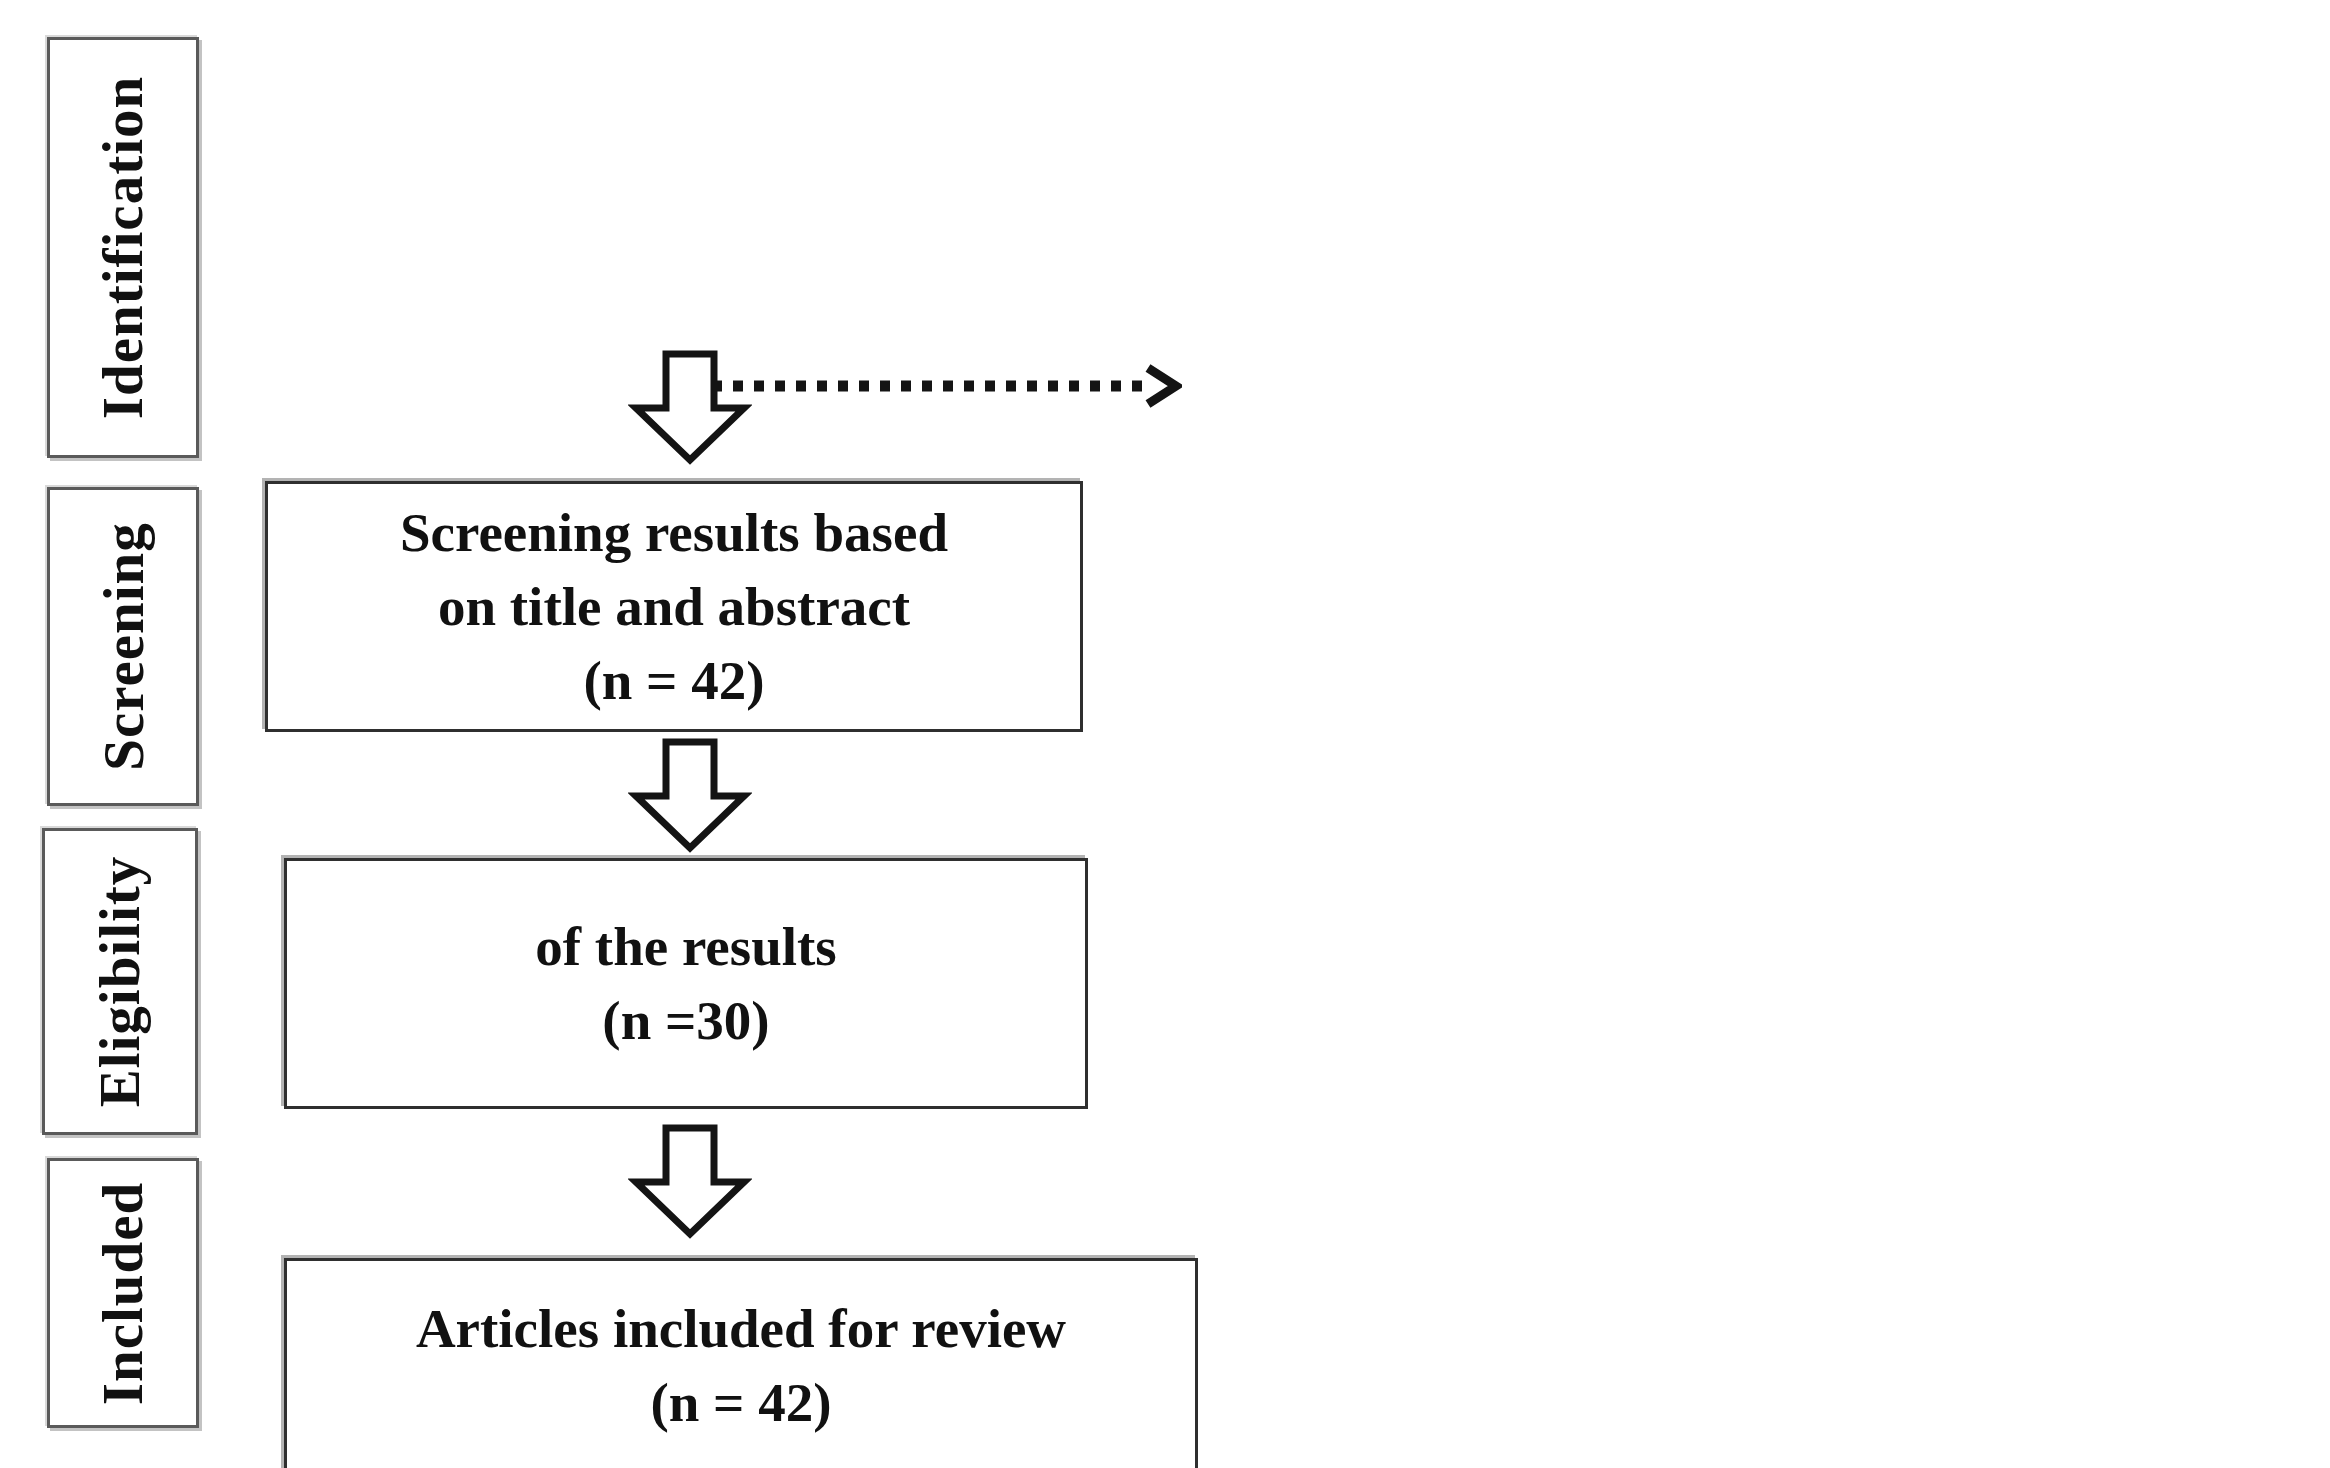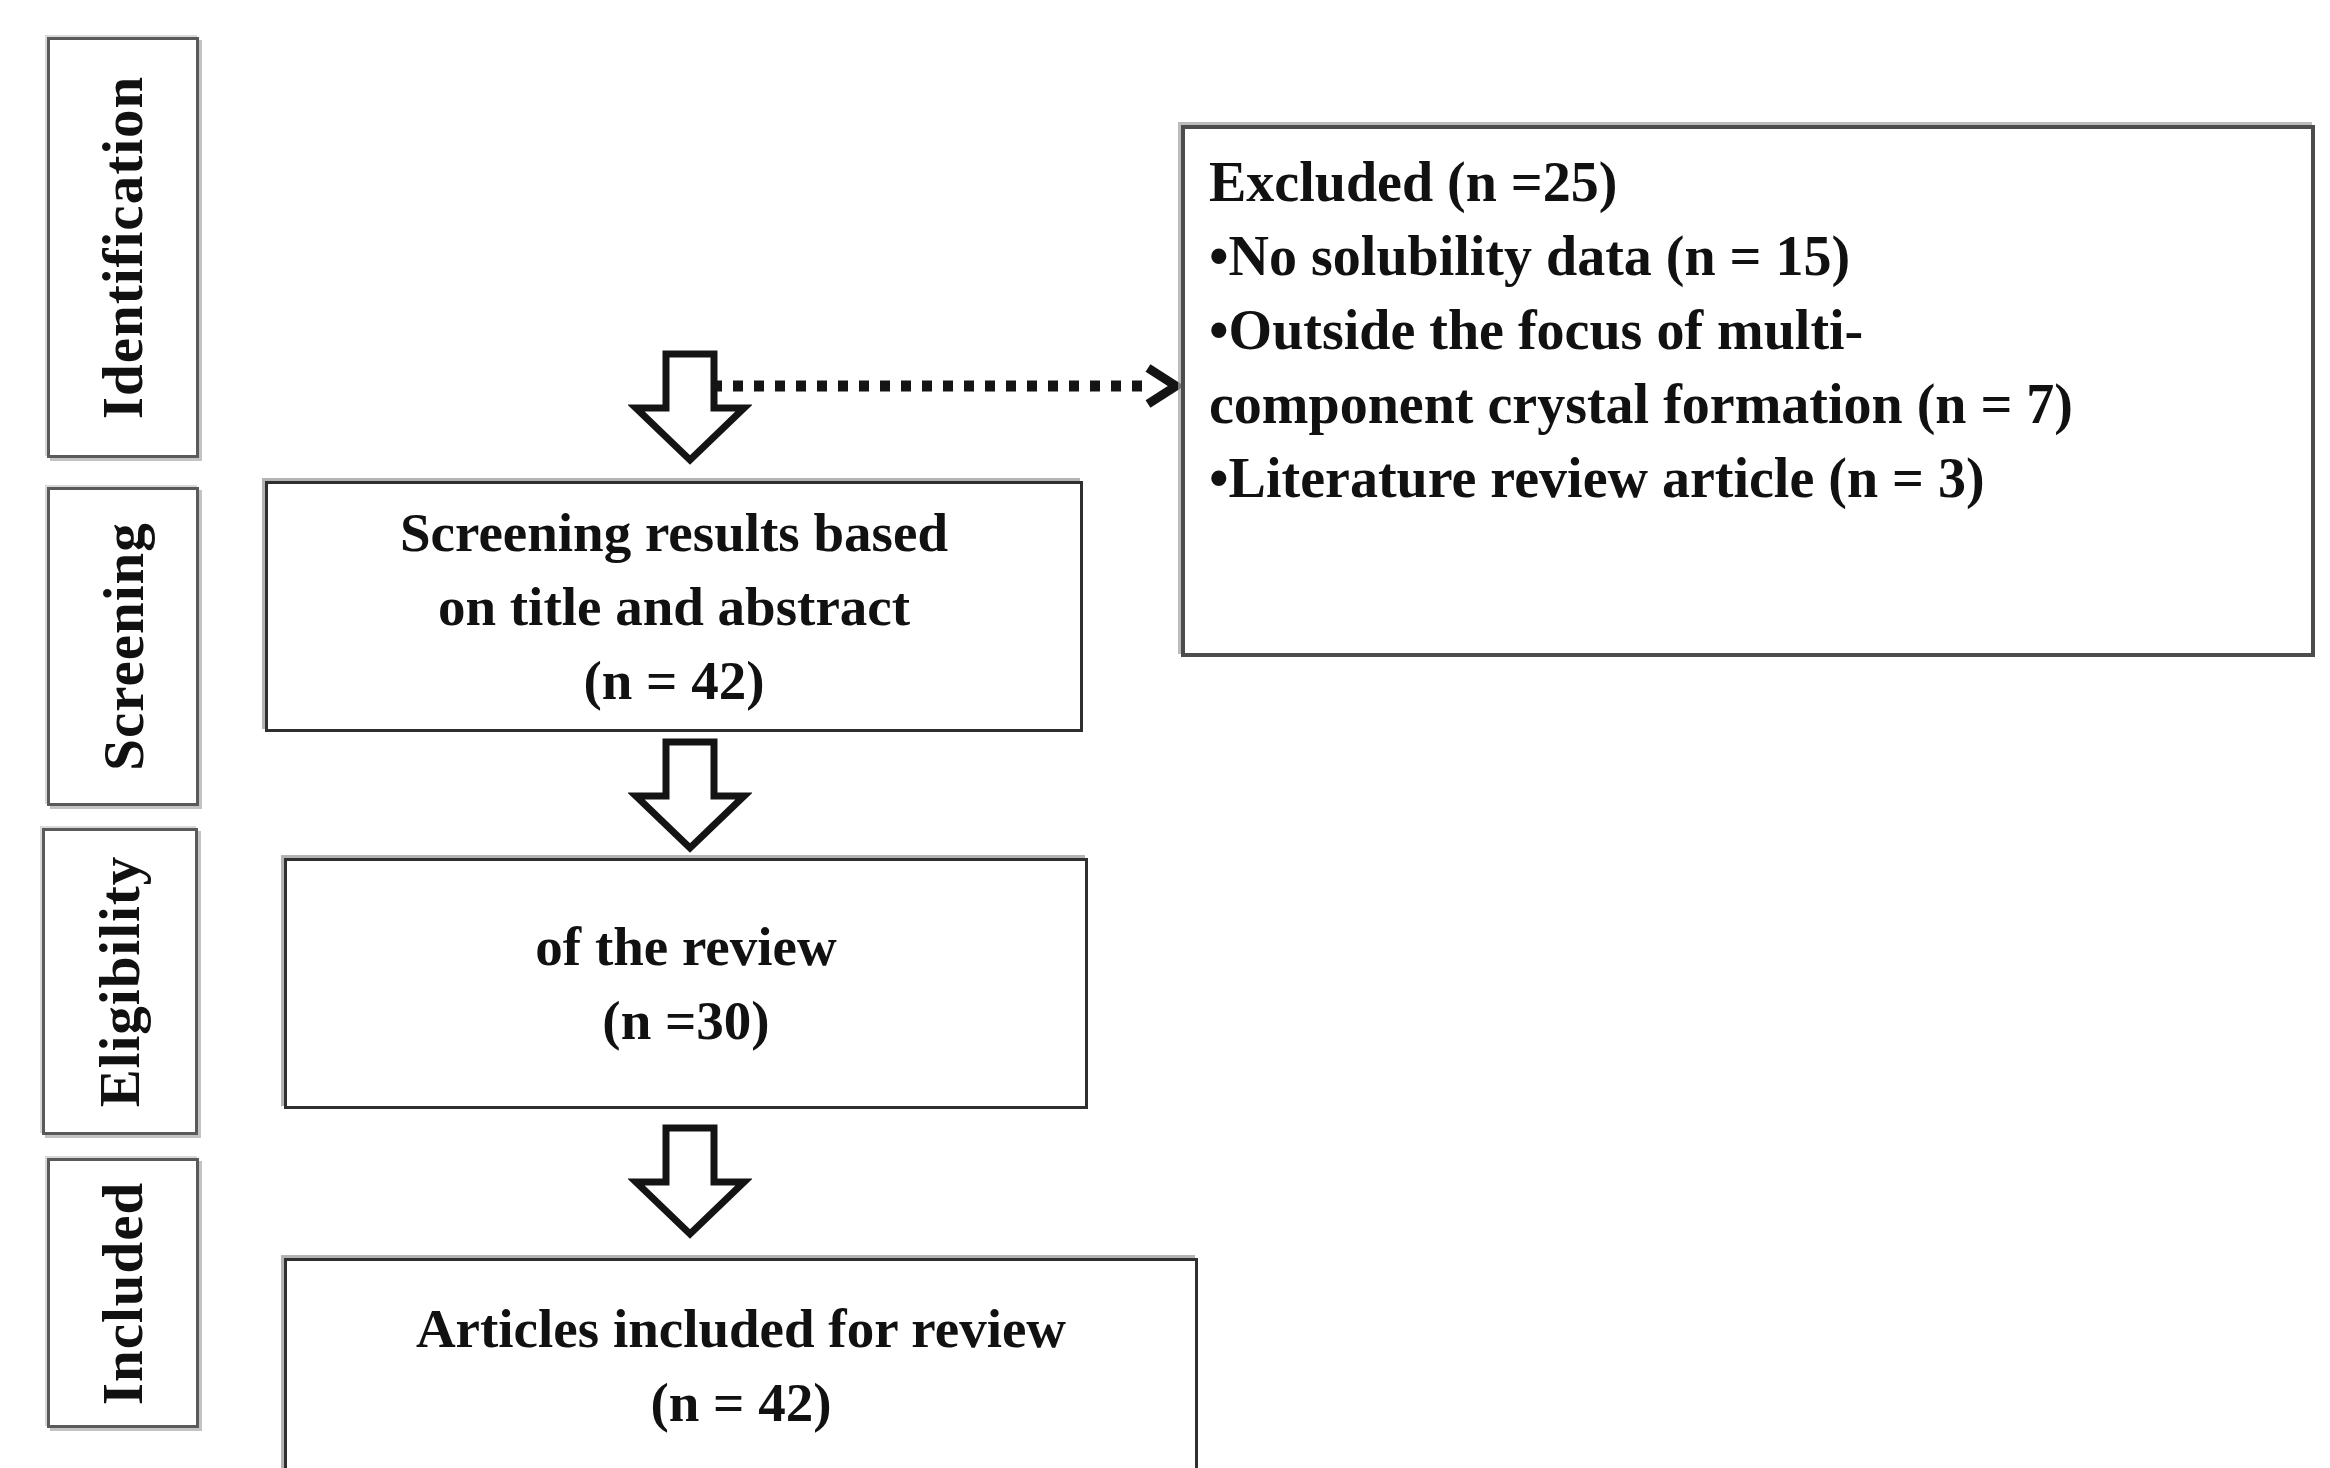--- a/index.html
+++ b/index.html
@@ -76,40 +76,33 @@
 
   <svg class="arrow" style="left:628px;top:350px;" width="124" height="116" viewBox="0 0 124 116">
     <path d="M38 4 H86 V58 H116 L62 110 L8 58 H38 Z" fill="#ffffff" stroke="#141414" stroke-width="7" stroke-linejoin="miter"></path>
   </svg>
 
   <svg class="arrow" style="left:706px;top:362px;" width="476" height="48" viewBox="0 0 476 48">
     <line x1="6" y1="24" x2="438" y2="24" stroke="#141414" stroke-width="11" stroke-dasharray="10 11"></line>
     <path d="M442 6 L470 24 L442 42" fill="none" stroke="#141414" stroke-width="9"></path>
   </svg>
 
-  <div class="excluded-box" style="left:1181px;top:125px;width:1134px;height:532px;">
-    <div class="xline">Excluded (n =25)</div>
-    <div class="xline">•No solubility data (n = 15)</div>
-    <div class="xline">•Outside the focus of multi-</div>
-    <div class="xline">component crystal formation (n = 7)</div>
-    <div class="xline">•Literature review  article (n = 3)</div>
-  </div>
 
   <div class="flow-box" style="left:265px;top:481px;width:812px;height:245px;">
     <div class="line">Screening results based</div>
     <div class="line">on title and abstract</div>
     <div class="line">(n = 42)</div>
   </div>
 
   <svg class="arrow" style="left:628px;top:738px;" width="124" height="116" viewBox="0 0 124 116">
     <path d="M38 4 H86 V58 H116 L62 110 L8 58 H38 Z" fill="#ffffff" stroke="#141414" stroke-width="7" stroke-linejoin="miter"></path>
   </svg>
 
   <div class="flow-box" style="left:284px;top:858px;width:798px;height:245px;">
-    <div class="line">of the review</div>
+    <div class="line">of the results</div>
     <div class="line">(n =30)</div>
   </div>
 
   <svg class="arrow" style="left:628px;top:1124px;" width="124" height="116" viewBox="0 0 124 116">
     <path d="M38 4 H86 V58 H116 L62 110 L8 58 H38 Z" fill="#ffffff" stroke="#141414" stroke-width="7" stroke-linejoin="miter"></path>
   </svg>
 
   <div class="flow-box" style="left:284px;top:1242px;width:908px;height:210px;margin-top:16px;">
     <div class="line">Articles included for review</div>
     <div class="line">(n = 42)</div>

